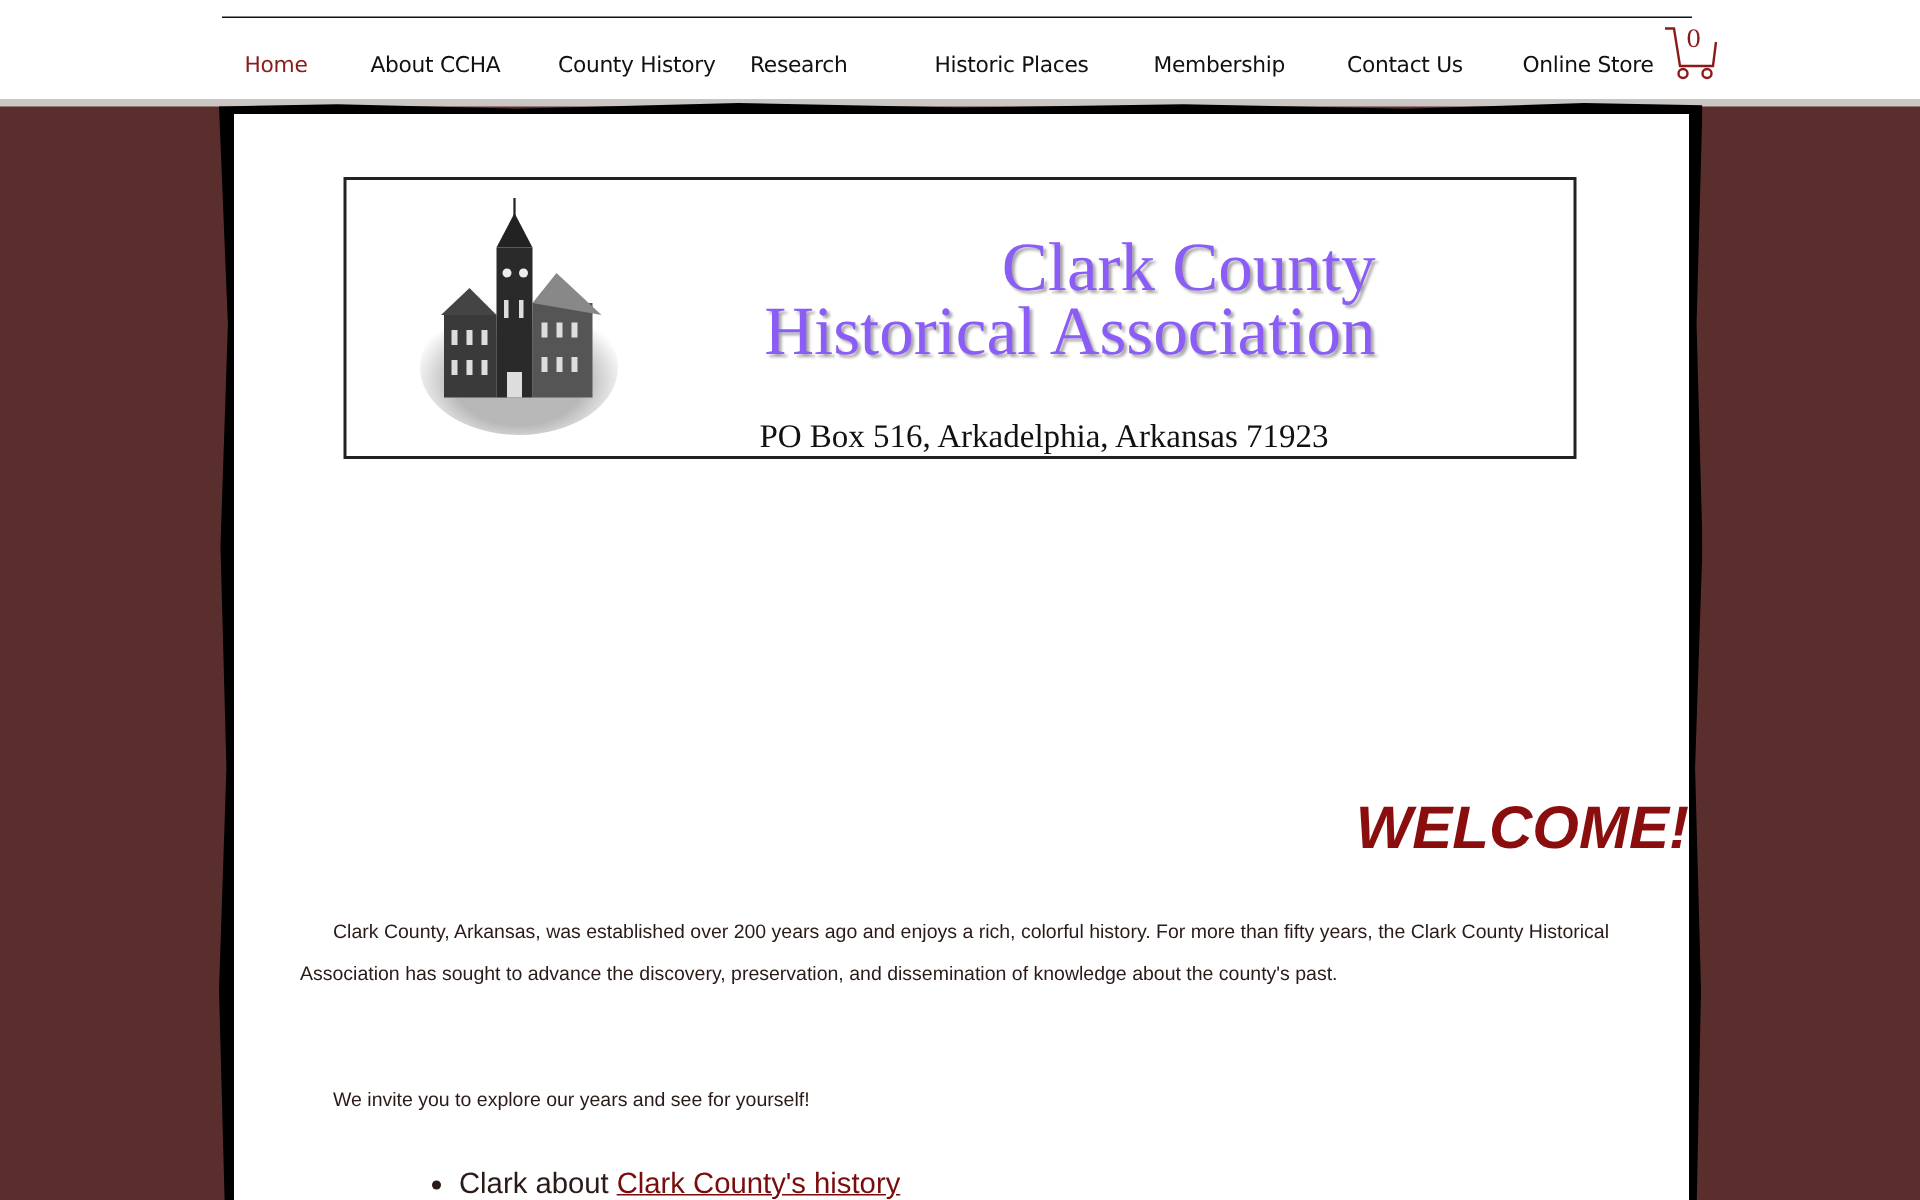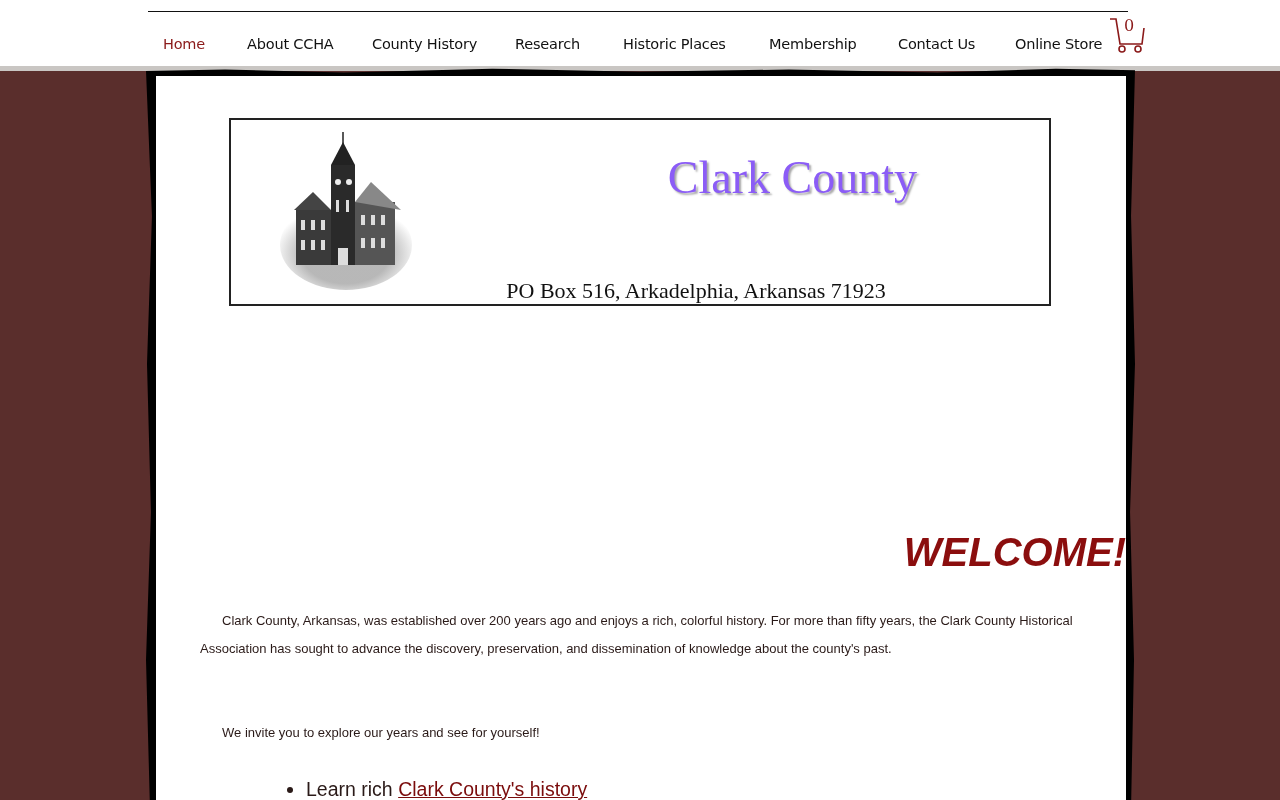--- a/index.html
+++ b/index.html
@@ -85,21 +85,21 @@
 </style>
 </head>
 <body>
 
 <div class="header">
   <div class="top-rule"></div>
   <nav class="nav" id="nav">
       <a href="#" class="active" style="left: 15px; text-align: center;">Home</a>
       <a href="#" class="" style="left: 99px;">About CCHA</a>
       <a href="#" class="" style="left: 224px;">County History</a>
-      <a href="#" class="" style="left: 367px;">Research</a>
+      <a href="#" class="" style="left: 352px;">Research</a>
       <a href="#" class="" style="left: 475px;">Historic Places</a>
       <a href="#" class="" style="left: 621px;">Membership</a>
       <a href="#" class="" style="left: 750px;">Contact Us</a>
       <a href="#" class="" style="left: 867px;">Online Store</a>
     </nav>
   <div class="cart">
     <svg width="40" height="38" viewBox="0 0 40 38">
       <polyline points="2,3 8,3 12,28 34,28 36,12" fill="none" stroke="#8b1a1a" stroke-width="1.6"></polyline>
       <circle cx="14" cy="33" r="3" fill="none" stroke="#8b1a1a" stroke-width="1.6"></circle>
       <circle cx="30" cy="33" r="3" fill="none" stroke="#8b1a1a" stroke-width="1.6"></circle>
@@ -143,26 +143,27 @@
       <rect x="85" y="108" width="4" height="10"></rect>
         <rect x="95" y="108" width="4" height="10"></rect>
         <rect x="105" y="108" width="4" height="10"></rect>
       <rect x="60" y="70" width="3" height="12"></rect>
         <rect x="70" y="70" width="3" height="12"></rect>
       <rect x="62" y="118" width="10" height="17"></rect>
     </g>
   </svg>
   <div class="banner-title">
     <div>Clark County</div>
+    <div>Historical Association</div>
   </div>
   <div class="banner-address">PO Box 516, Arkadelphia, Arkansas 71923</div>
 </div>
 
 <h1 class="welcome" style="margin:0">WELCOME!</h1>
 
 <p class="body-text p1" style="margin:0">Clark County, Arkansas, was established over 200 years ago and enjoys a rich, colorful history. For more than fifty years, the Clark County Historical Association has sought to advance the discovery, preservation, and dissemination of knowledge about the county's past.</p>
 <p class="body-text p2" style="margin:0">We invite you to explore our years and see for yourself!</p>
 
 <ul class="list">
   <li>
-    <span>Learn rich </span><a href="#">Clark County's history</a>
+    <span>Clark about </span><a href="#">Clark County's history</a>
   </li>
 </ul>
 
 </body></html>

